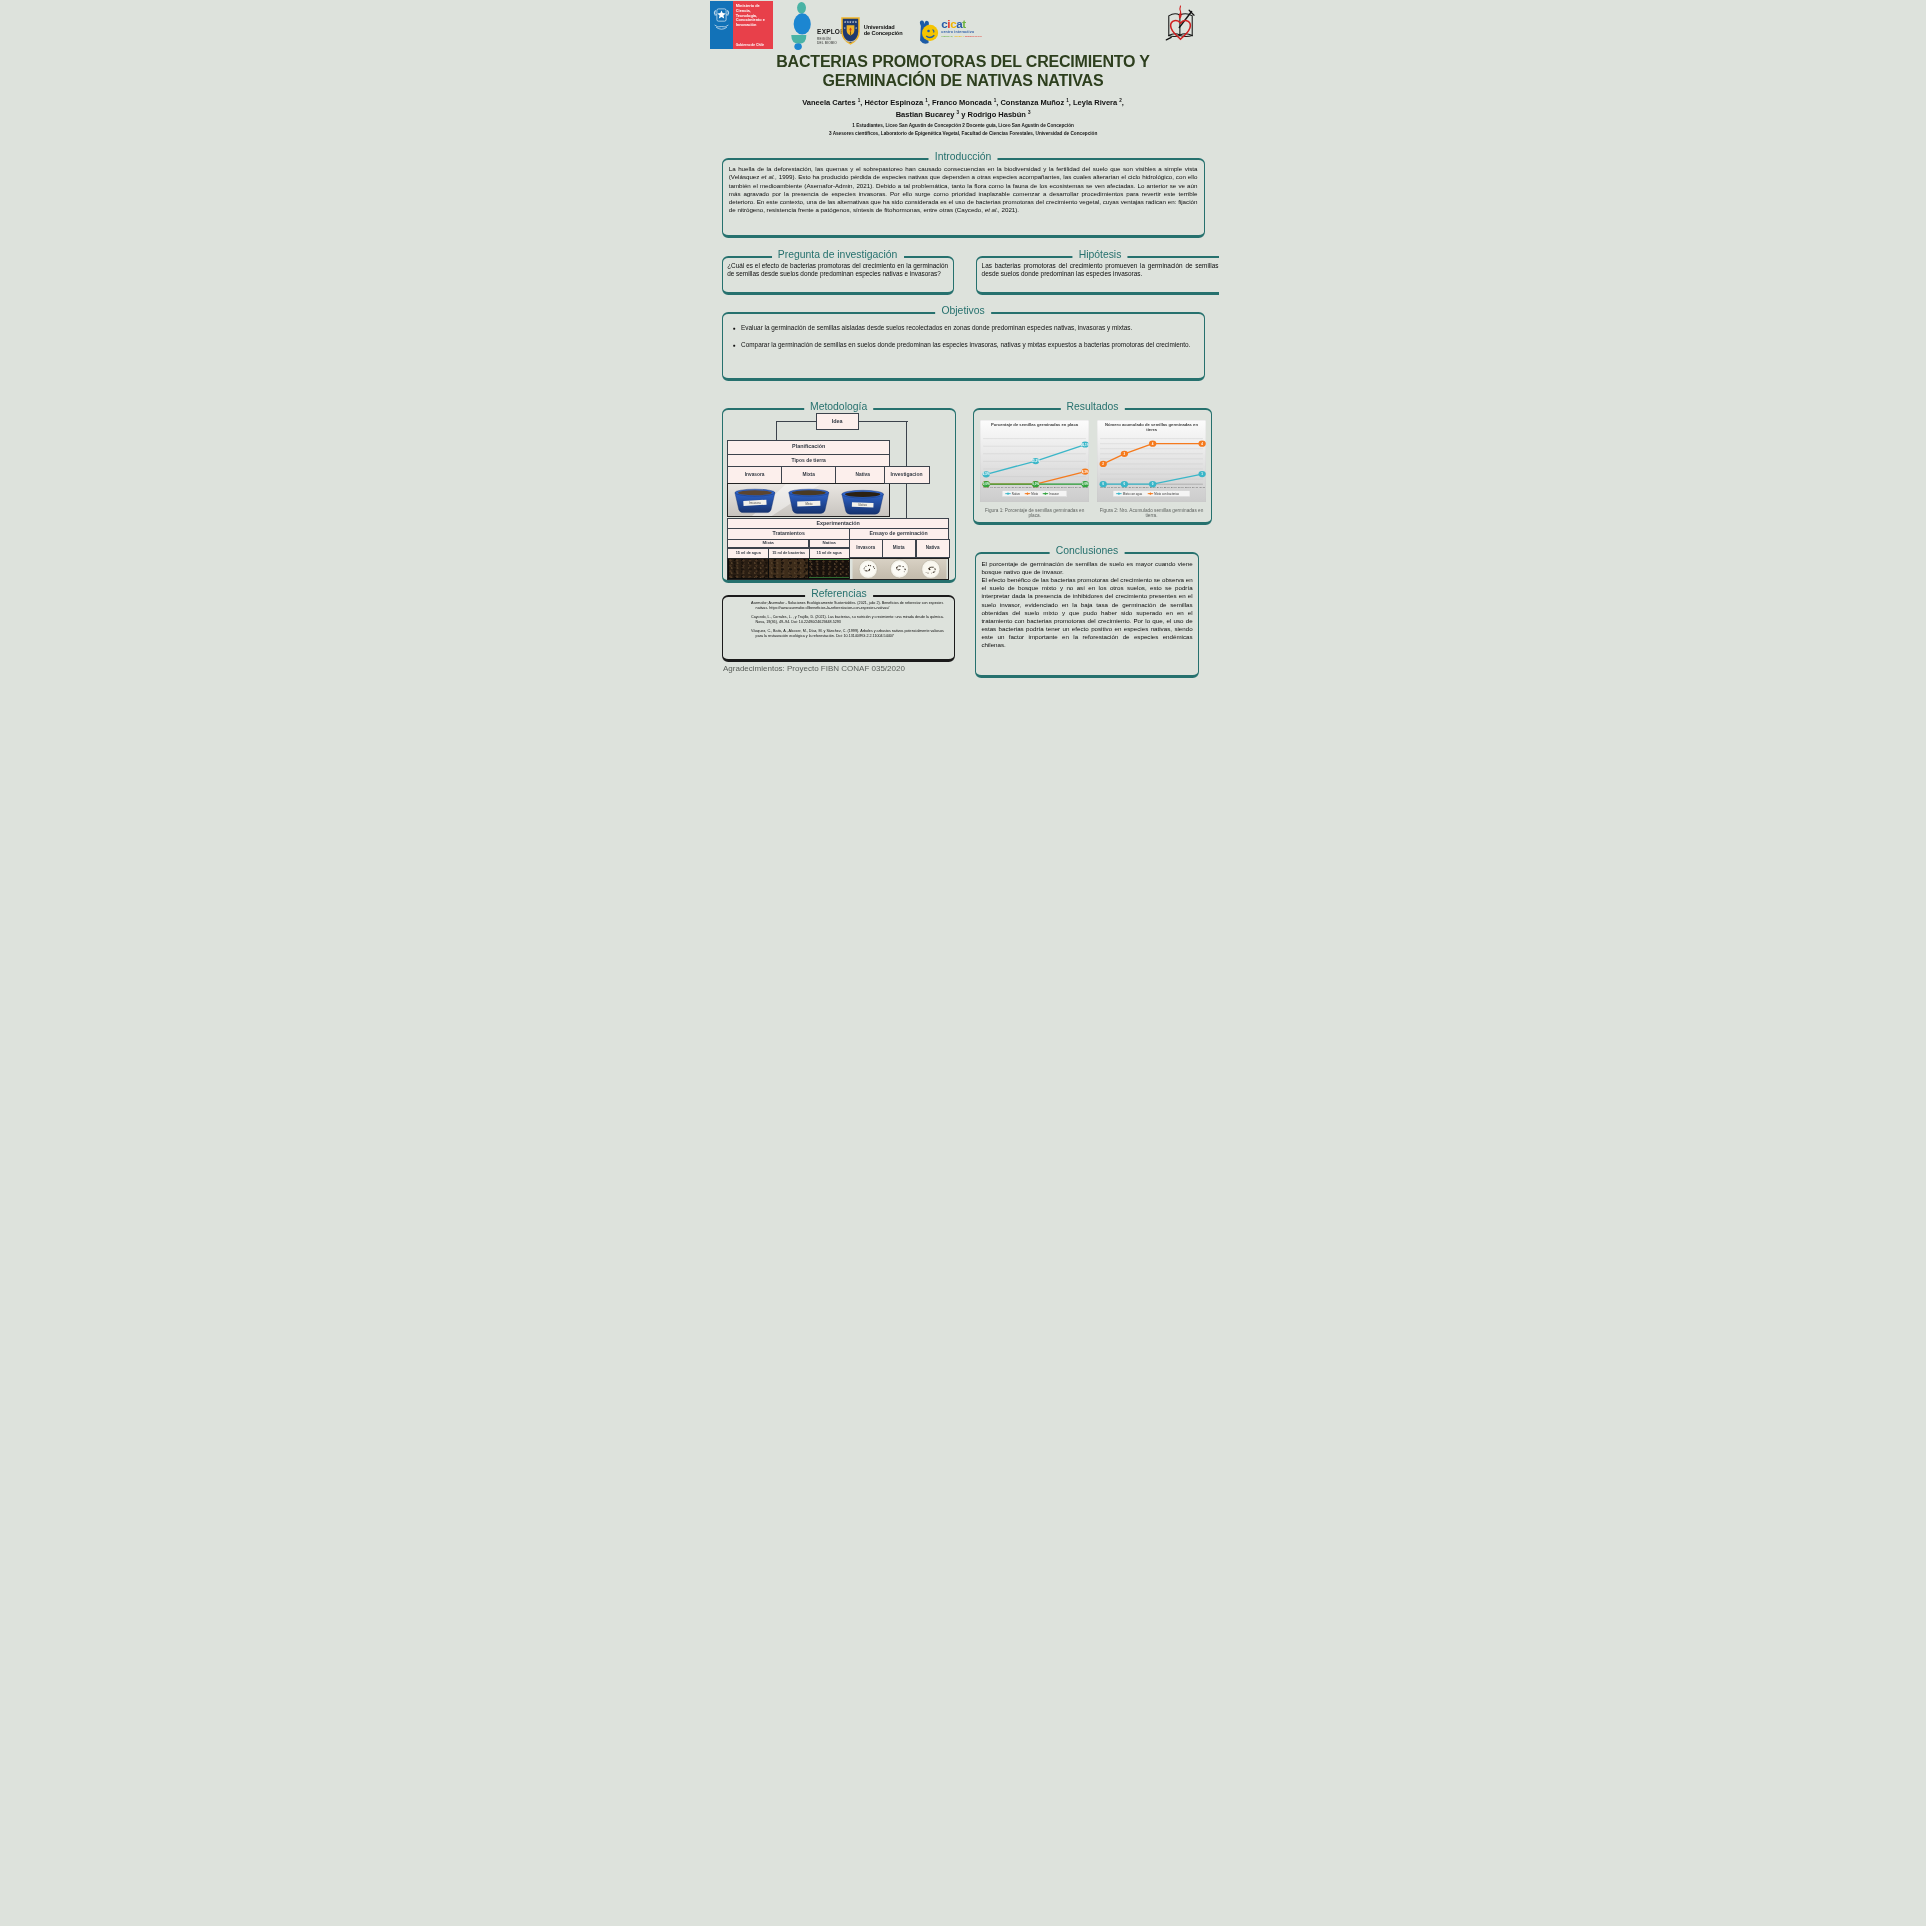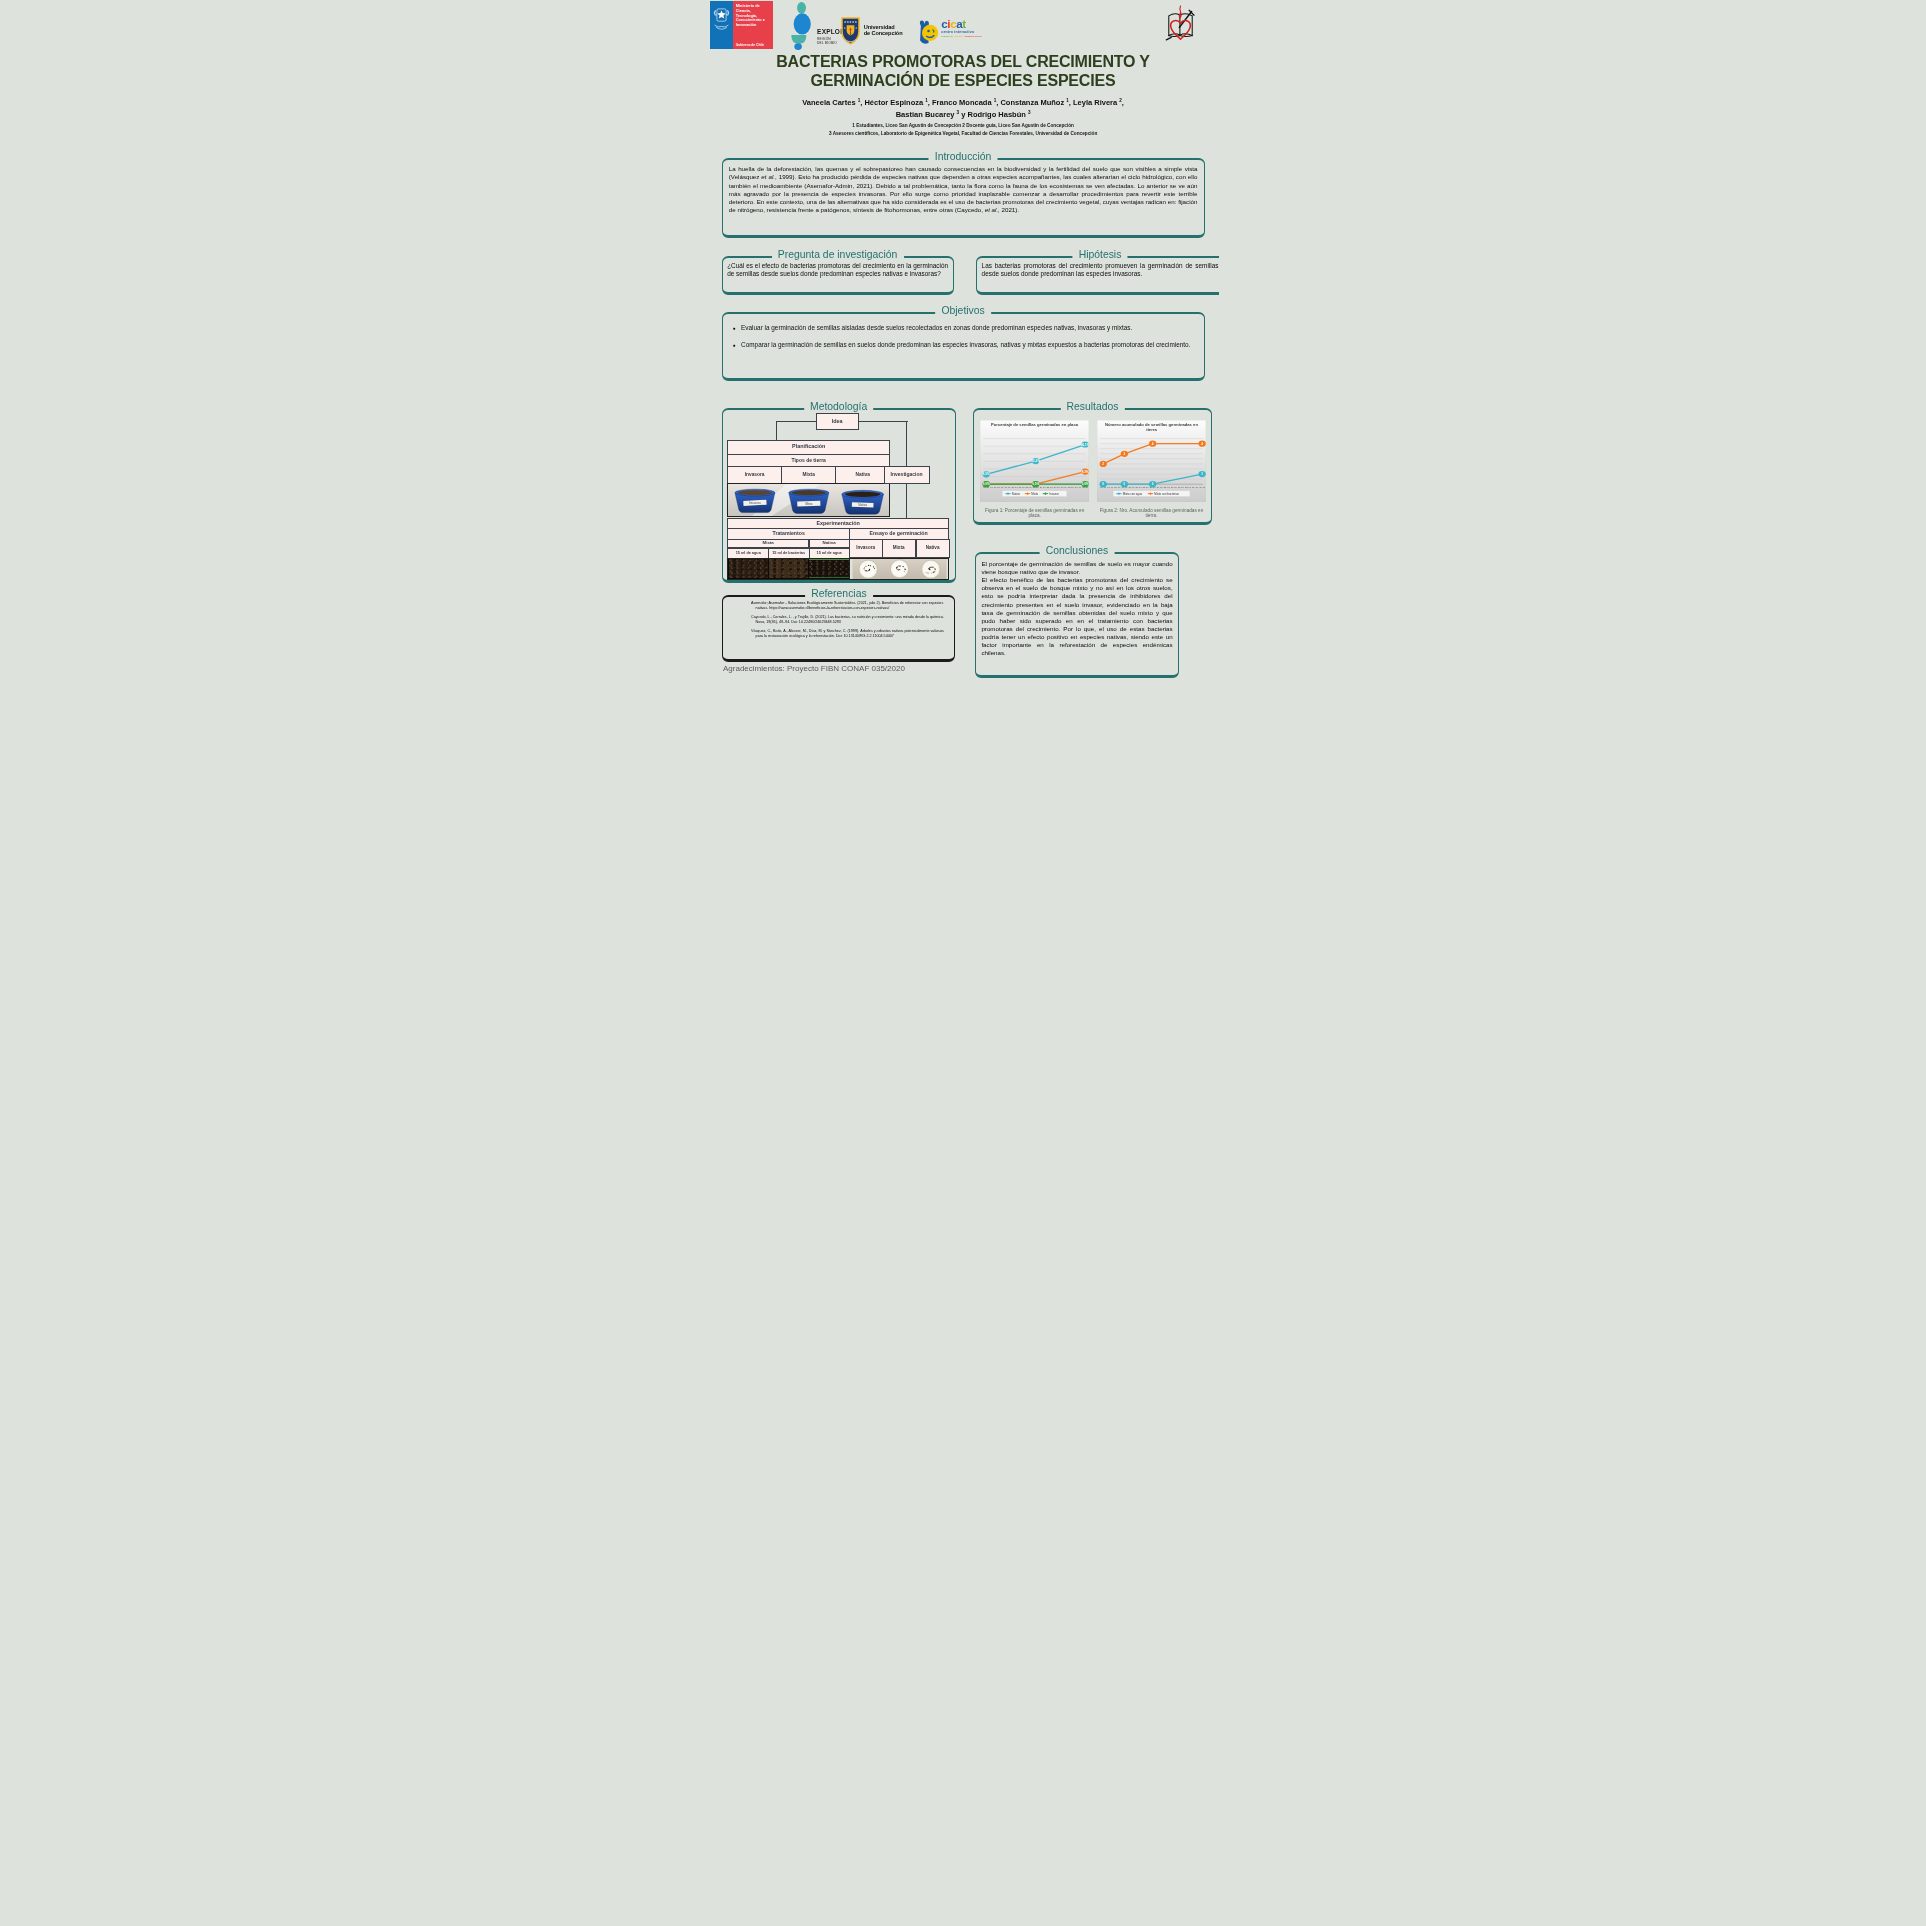--- a/index.html
+++ b/index.html
@@ -46,21 +46,21 @@
   #sec-intro .body{padding:5.4px 6.2px 0 6.2px;}
   #sec-question{left:14.6px;top:256px;width:232px;height:39px;}
   #sec-question .body,#sec-hypothesis .body{padding:3.5px 4.6px 0 4.6px;font-size:6.4px;}
   #sec-hypothesis{left:269px;top:256px;width:248px;height:39px;}
   #sec-objectives{left:14.6px;top:312px;width:483px;height:69px;}
   .obj-list{margin:0;padding:10px 8.5px 0 10px;list-style:none;}
   .obj-list li{font-size:6.4px;line-height:1.3;text-align:justify;margin-bottom:8.5px;padding-left:8.5px;position:relative;}
   .obj-list li .bullet{position:absolute;left:0;top:1.2px;font-size:5px;}
   #sec-method{left:14.6px;top:408px;width:234px;height:175px;}
   #sec-results{left:266px;top:408px;width:239px;height:117px;}
-  #sec-conclusions{left:268px;top:552px;width:204px;height:126px;}
+  #sec-conclusions{left:268px;top:552px;width:224px;height:126px;}
   #sec-conclusions .body{padding:6.2px 5.4px 0 5.4px;}
   #sec-conclusions .body p{margin:0;}
   #sec-references{left:15.4px;top:595px;width:233px;height:67px;}
   .refs{padding:3.9px 4.6px 0 4.6px;}
   .refs p{font-size:3.7px;line-height:1.32;color:#0c0c0c;margin:0 0 4.2px 0;padding-left:4.6px;text-indent:-4.6px;}
   .acknowledge{position:absolute;left:16px;top:664px;font-size:8px;color:#585d58;}
   
   .chart-panel{position:absolute;width:109px;height:82px;}
   #panel1{left:6.2px;top:10px;} #panel2{left:123px;top:10px;}
   .fig-caption{position:absolute;width:109px;top:98px;font-size:4.7px;color:#5f6360;text-align:center;}
@@ -174,21 +174,21 @@
           <path d="M60 66 C50 52 28 56 28 74 C28 92 48 106 60 118 C72 106 92 92 92 74 C92 56 70 52 60 66"></path>
           <path d="M60 10 Q56 20 60 28 Q63 36 58 44" stroke-width="3.6"></path>
         </g>
         <path d="M60 28 C54 38 52 46 58 52 C64 46 66 38 60 28 Z" fill="#cf1f1f"></path>
       </svg>
     </div>
   </div>
 
   <h1 class="title">
     <span>BACTERIAS PROMOTORAS DEL CRECIMIENTO Y</span><br>
-    <span>GERMINACIÓN DE ESPECIES ESPECIES</span>
+    <span>GERMINACIÓN DE NATIVAS NATIVAS</span>
   </h1>
   <div class="authors" id="authors1"><span>Vaneela Cartes <sup>1</sup></span>, <span>Héctor Espinoza <sup>1</sup></span>, <span>Franco Moncada <sup>1</sup></span>, <span>Constanza Muñoz <sup>1</sup></span>, <span>Leyla Rivera <sup>2</sup></span>,</div>
   <div class="authors" id="authors2"><span>Bastian Bucarey <sup>3</sup></span> y  <span>Rodrigo Hasbún <sup>3</sup></span></div>
   <div class="affil" id="affil1">1 Estudiantes, Liceo San Agustín de Concepción 2 Docente guía, Liceo San Agustín de Concepción</div>
   <div class="affil" id="affil2">3 Asesores científicos, Laboratorio de Epigenética Vegetal, Facultad de Ciencias Forestales, Universidad de Concepción</div>
 
   <section class="box" id="sec-intro">
     <h2 class="box-heading">Introducción</h2>
     <p class="body justify" id="intro-text"><span>La huella de la deforestación, las quemas y el sobrepastoreo han causado consecuencias en la biodiversidad y la fertilidad del suelo que son visibles a simple vista (Velásquez </span><i>et al.</i><span>, 1999).  Esto ha producido pérdida de especies nativas que dependen a otras especies acompañantes, las cuales alterarían el ciclo hidrológico, con ello también el medioambiente (Asemafor-Admin, 2021). Debido a tal problemática, tanto la flora como la fauna de los ecosistemas se ven afectadas. Lo anterior se ve aún más agravado por la presencia de especies invasoras. Por ello surge como prioridad inaplazable comenzar a desarrollar procedimientos para revertir este terrible deterioro. En este contexto, una de las alternativas que ha sido considerada es el uso de bacterias promotoras del crecimiento vegetal, cuyas ventajas radican en: fijación de nitrógeno, resistencia frente a patógenos, síntesis de fitohormonas, entre otras (Caycedo, </span><i>et al.,</i><span> 2021).</span></p>
   </section>

